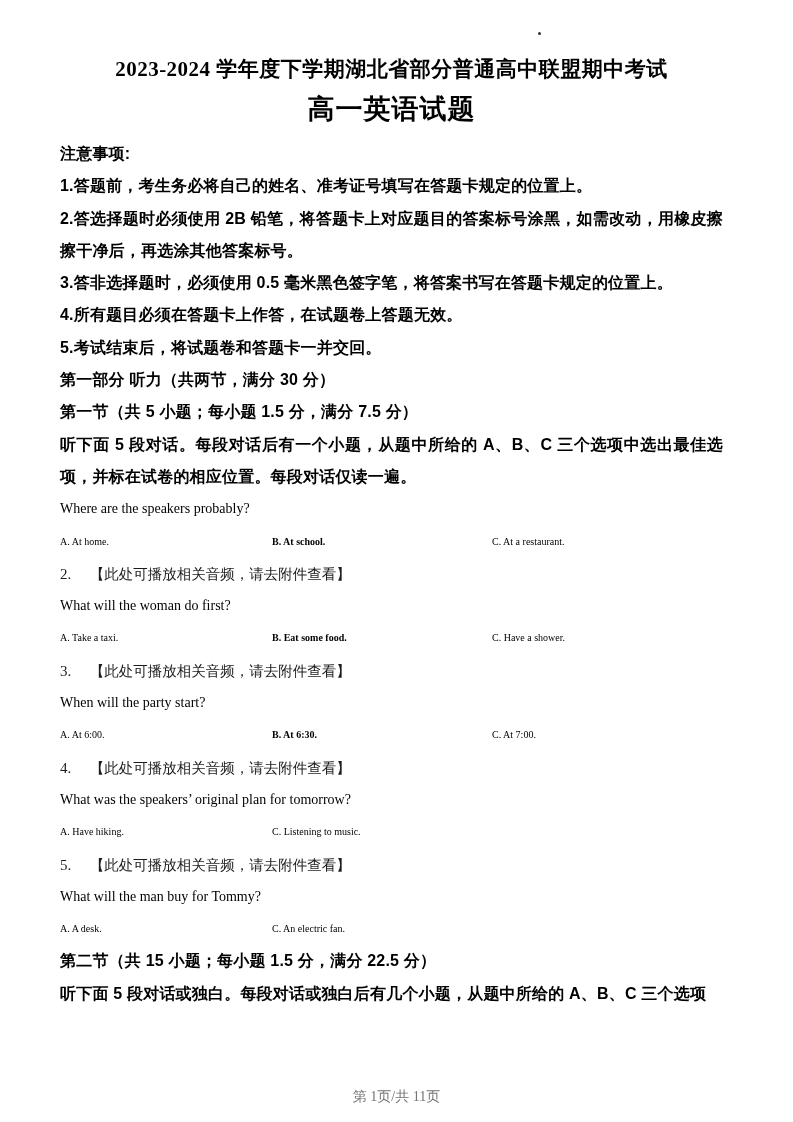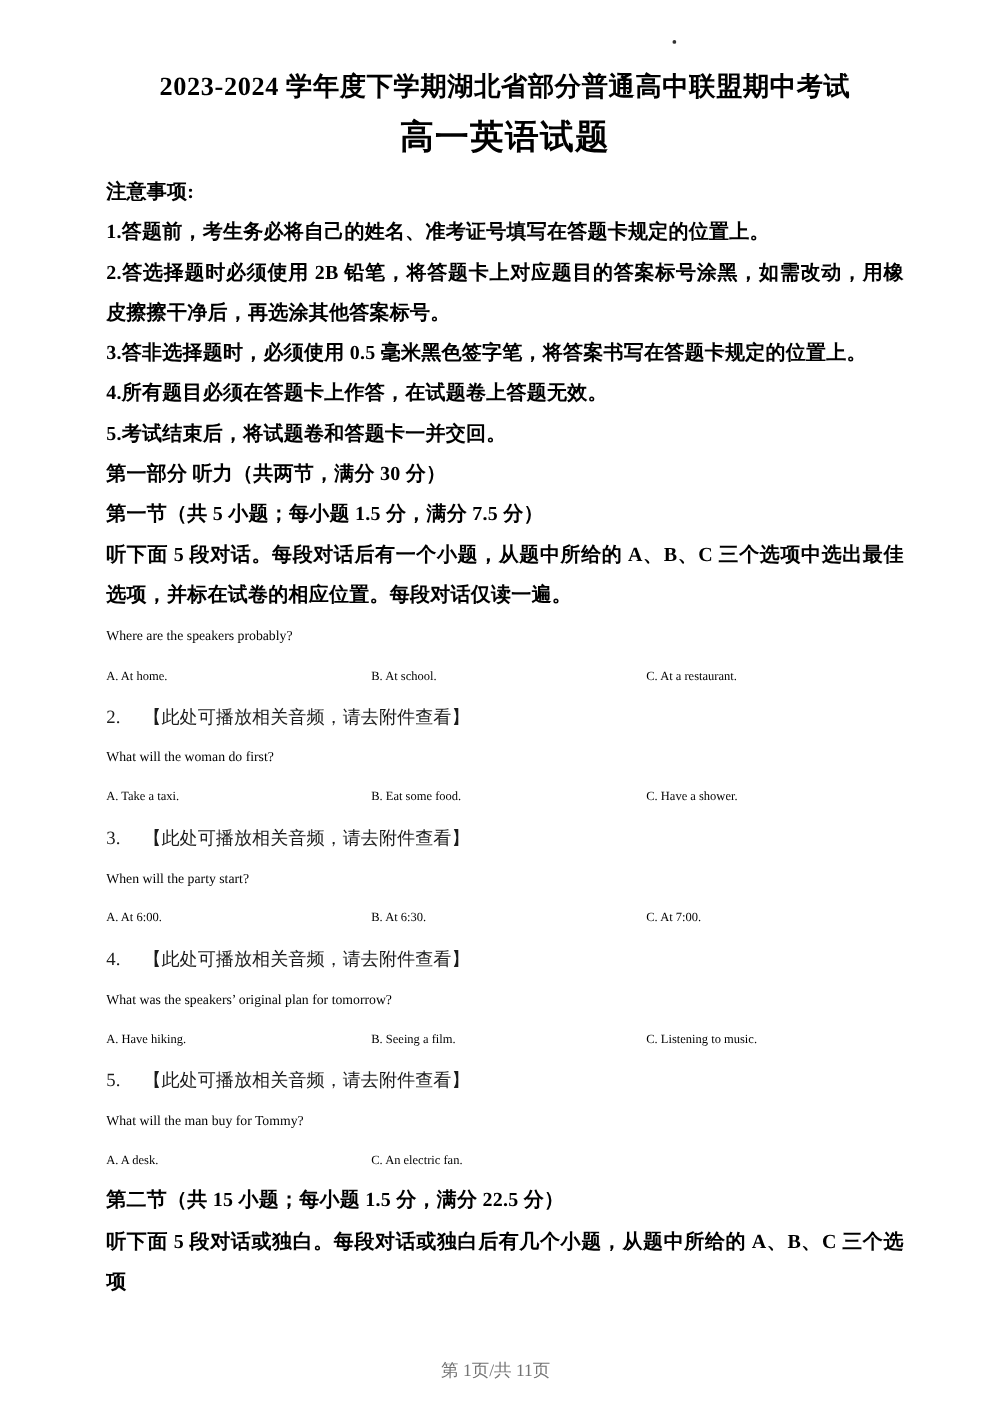--- a/index.html
+++ b/index.html
@@ -16,21 +16,21 @@
     color: #000000;
     overflow: hidden;
   }
   .page {
     position: relative;
     width: 793px;
     height: 1122px;
     background: #ffffff;
   }
   .content {
-    padding: 52px 70px 0 85px;
+    padding: 52px 70px 0 60px;
   }
   .doc-title {
     margin: 0;
     font-size: 21px;
     line-height: 34px;
     font-weight: bold;
     text-align: center;
     letter-spacing: 0.5px;
   }
   .doc-subtitle {
@@ -40,48 +40,48 @@
     font-weight: bold;
     text-align: center;
     letter-spacing: 1px;
   }
   p { margin: 0; }
   .zh-bold {
     font-size: 16px;
     line-height: 32.3px;
     font-weight: bold;
     text-align: justify;
-    font-family: Liberation Serif, serif;
+    font-family: Liberation Sans, sans-serif;
     letter-spacing: 0.2px;
   }
   .audio-line {
     font-size: 14.5px;
     line-height: 32.3px;
     font-weight: normal;
     color: #1c1c1c;
     font-family: "Liberation Serif", "DejaVu Serif", serif;
   }
   .audio-line .q-num {
     display: inline-block;
     min-width: 26px;
     font-size: 15px;
   }
   .en-line {
-    font-size: 11px;
+    font-size: 14px;
     line-height: 32.3px;
     font-family: "Liberation Serif", "DejaVu Serif", serif;
   }
   .options-row {
     display: flex;
     font-size: 10px;
     line-height: 32.3px;
     font-family: "Liberation Serif", "DejaVu Serif", serif;
   }
   .opt-a { width: 212px; }
-  .opt-b { width: 220px; }
+  .opt-b { width: 220px; font-weight: bold; }
   .opt-c { flex: 1; }
   .page-footer {
     position: absolute;
     left: 0;
     bottom: 16px;
     width: 100%;
     text-align: center;
     font-size: 14px;
     color: #737373;
     font-family: "Liberation Serif", "DejaVu Serif", serif;
@@ -154,21 +154,20 @@
     </div>
 
     <div>
       <p class="audio-line">
         <span class="q-num">4.</span>
         <span>【此处可播放相关音频，请去附件查看】</span>
       </p>
       <p class="en-line">What was the speakers’ original plan for tomorrow?</p>
       <div class="options-row">
         <span class="opt-a">A. Have hiking.</span>
-        <span class="opt-b">B. Seeing a film.</span>
         <span class="opt-c">C. Listening to music.</span>
       </div>
     </div>
 
     <div>
       <p class="audio-line">
         <span class="q-num">5.</span>
         <span>【此处可播放相关音频，请去附件查看】</span>
       </p>
       <p class="en-line">What will the man buy for Tommy?</p>

